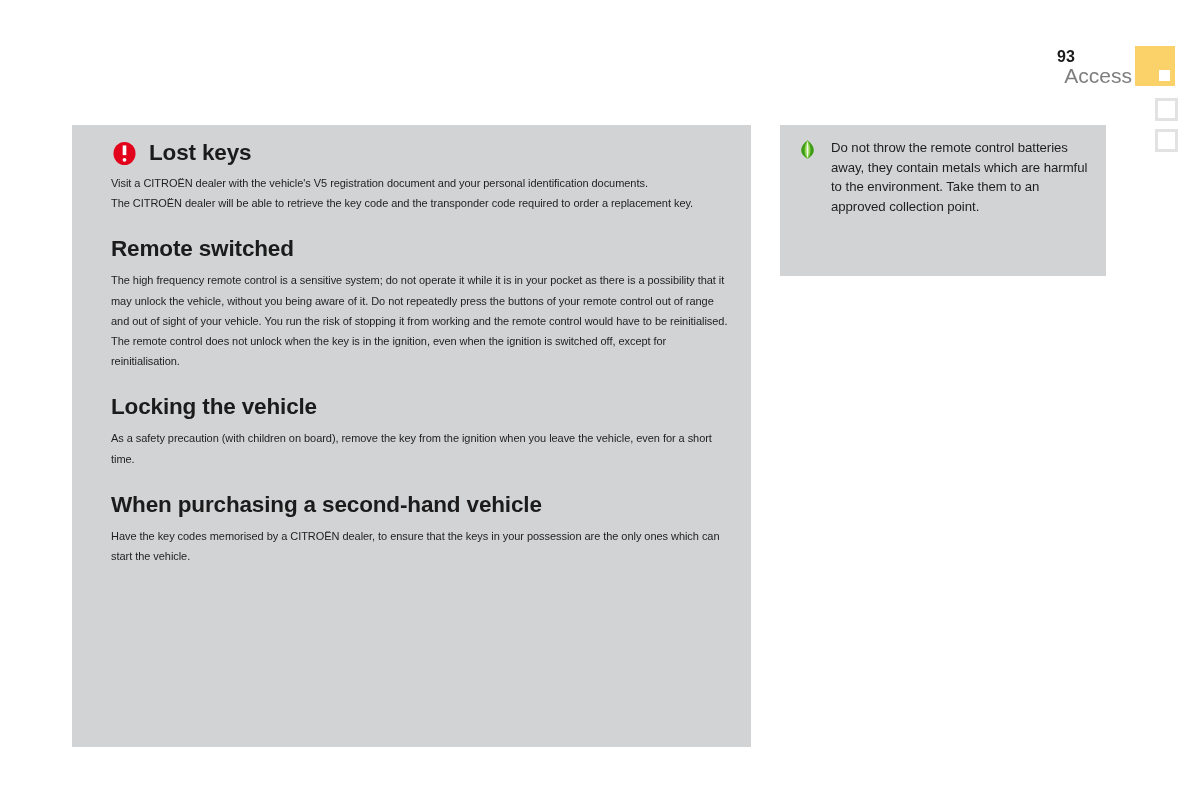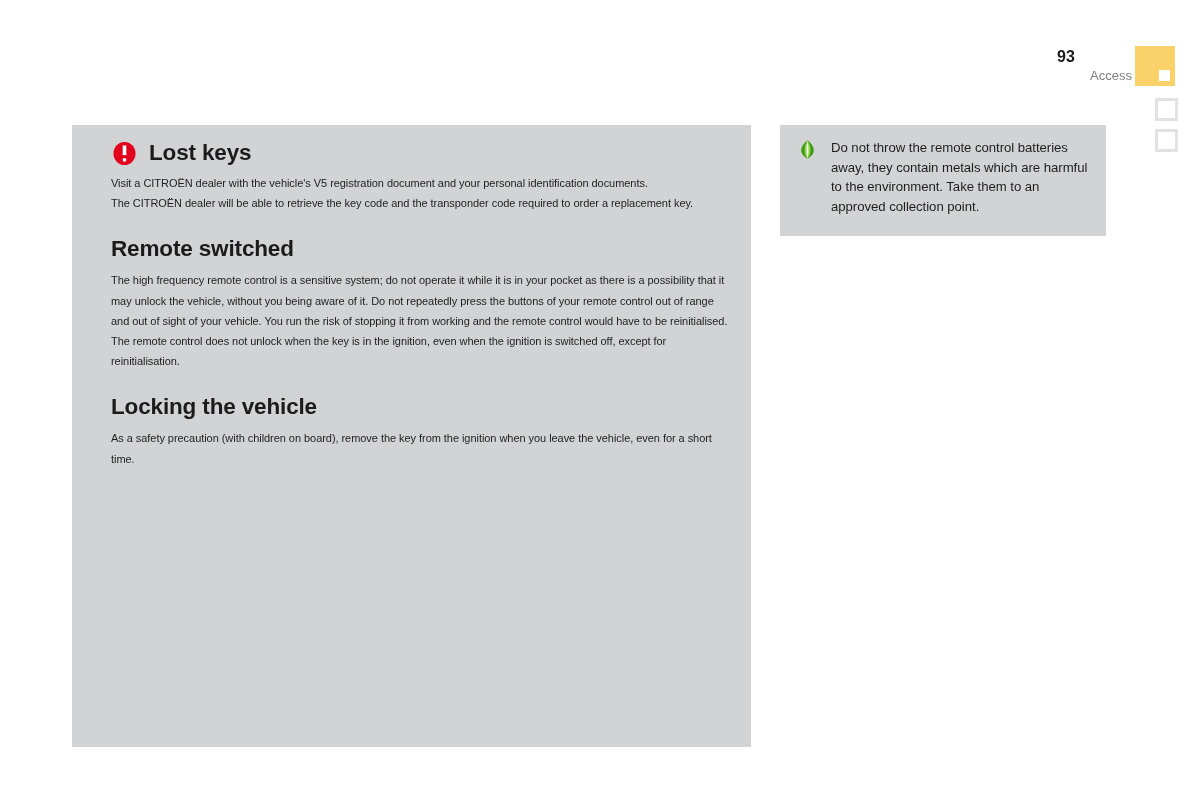--- a/index.html
+++ b/index.html
@@ -27,21 +27,21 @@
   }
   .page-number {
     font-size: 16px;
     font-weight: bold;
     color: #1a1a1a;
     line-height: 17px;
     letter-spacing: 0.2px;
     text-align: center;
   }
   .section-name {
-    font-size: 13px;
+    font-size: 21px;
     color: #7e7e7e;
     line-height: 20px;
     margin-top: 1px;
     text-align: right;
   }
 
   .tab-rail {
     position: absolute;
     left: 1135px;
     top: 46px;
@@ -120,21 +120,21 @@
     letter-spacing: -0.05px;
   }
   .block + .block { margin-top: 21px; }
 
   
   .note-panel {
     position: absolute;
     left: 780px;
     top: 125px;
     width: 326px;
-    height: 111px;
+    height: 151px;
     background: #d2d3d5;
     box-sizing: border-box;
     padding: 13px 16px 12px 17px;
   }
   .note-row {
     display: flex;
     align-items: flex-start;
   }
   .eco-icon {
     width: 21px;
@@ -190,20 +190,24 @@
       <p class="body-text">The high frequency remote control is a sensitive system; do not operate it while it is in your pocket as there is a possibility that it may unlock the vehicle, without you being aware of it. Do not repeatedly press the buttons of your remote control out of range and out of sight of your vehicle. You run the risk of stopping it from working and the remote control would have to be reinitialised.</p>
       <p class="body-text">The remote control does not unlock when the key is in the ignition, even when the ignition is switched off, except for reinitialisation.</p>
     </div>
 
     <div class="block">
       <h2 class="heading">Locking the vehicle</h2>
       <p class="body-text">As a safety precaution (with children on board), remove the key from the ignition when you leave the vehicle, even for a short time.</p>
     </div>
 
 
+    <div class="block">
+      <h2 class="heading">When purchasing a second-hand vehicle</h2>
+      <p class="body-text">Have the key codes memorised by a CITROËN dealer, to ensure that the keys in your possession are the only ones which can start the vehicle.</p>
+    </div>
 
   </div>
 </div>
 
 <div class="note-panel">
   <div class="note-row">
     <span class="eco-icon">
       <svg viewBox="0 0 22 22" width="21" height="21" aria-hidden="true">
         <path d="M11 1.2 C15.4 5 17.6 8.2 17.6 11.6 C17.6 15.6 14.7 18.6 11 20.8 C7.3 18.6 4.4 15.6 4.4 11.6 C4.4 8.2 6.6 5 11 1.2 Z" fill="#3d9b16"></path>
         <path d="M11 1.2 C13.2 5 14.1 8.2 14.1 11.6 C14.1 15.6 12.9 18.6 11 20.8 C9.1 18.6 7.9 15.6 7.9 11.6 C7.9 8.2 8.8 5 11 1.2 Z" fill="#8cd44a"></path>

